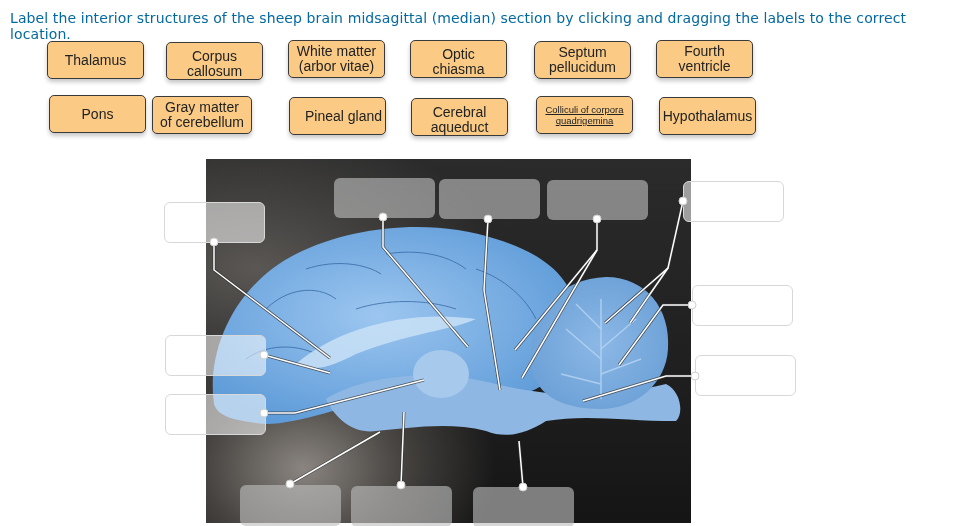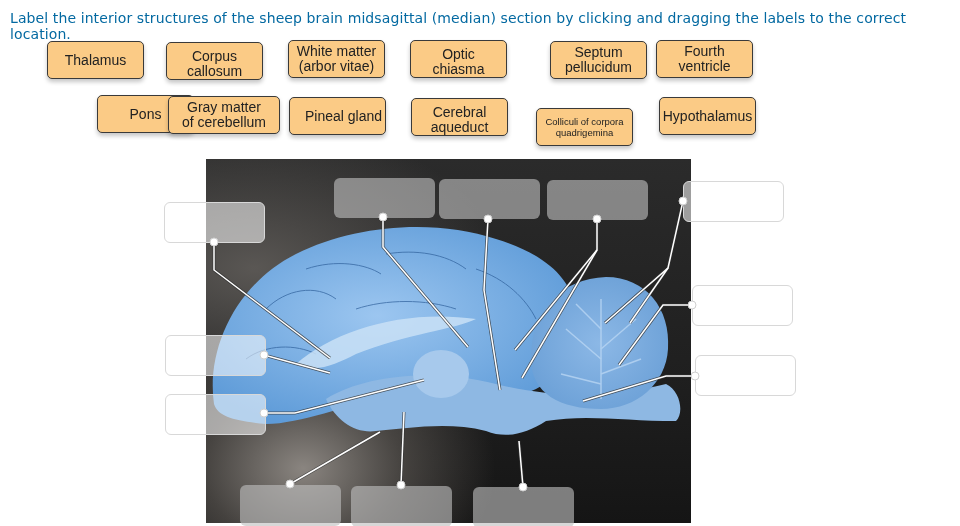--- a/index.html
+++ b/index.html
@@ -30,44 +30,44 @@
 callosum</span>
   </div>
 <div class="chip" style="left:288px;top:40px;">
     <span style="white-space:pre-line">White matter
 (arbor vitae)</span>
   </div>
 <div class="chip" style="left:410px;top:40px;align-items:flex-end;">
     <span style="white-space:pre-line">Optic
 chiasma</span>
   </div>
-<div class="chip" style="left:550px;top:41px;">
+<div class="chip" style="left:534px;top:41px;border-radius:7px;">
     <span style="white-space:pre-line">Septum
 pellucidum</span>
   </div>
 <div class="chip" style="left:656px;top:40px;">
     <span style="white-space:pre-line">Fourth
 ventricle</span>
   </div>
 
-<div class="chip" style="left:49px;top:95px;margin-left:48px;">
+<div class="chip" style="left:49px;top:95px;">
     <span>Pons</span>
   </div>
-<div class="chip" style="left:168px;top:96px;width:112px;">
+<div class="chip" style="left:152px;top:96px;width:100px;">
     <span style="white-space:pre-line">Gray matter
 of cerebellum</span>
   </div>
 <div class="chip" style="left:289px;top:97px;padding-left:12px;">
     <span>Pineal gland</span>
   </div>
 <div class="chip" style="left:411px;top:98px;align-items:flex-end;">
     <span style="white-space:pre-line">Cerebral
 aqueduct</span>
   </div>
-<div class="chip small" style="left:536px;top:108px;">
+<div class="chip small" style="left:536px;top:96px;text-decoration:underline;">
     <span style="white-space:pre-line">Colliculi of corpora
 quadrigemina</span>
   </div>
 <div class="chip" style="left:659px;top:97px;">
     <span>Hypothalamus</span>
   </div>
 
 <div class="photo">
   <svg width="485" height="364" viewBox="0 0 485 364">
     <defs>

